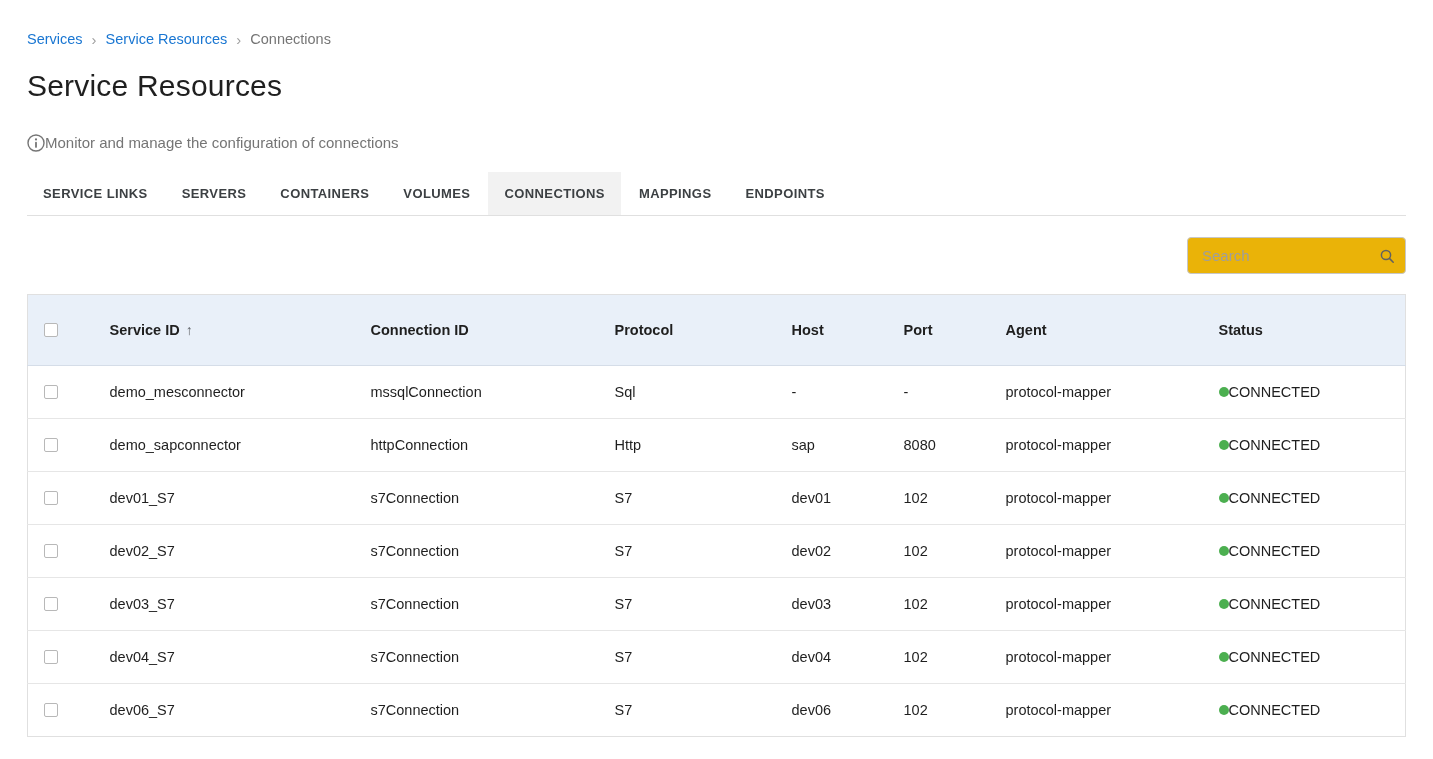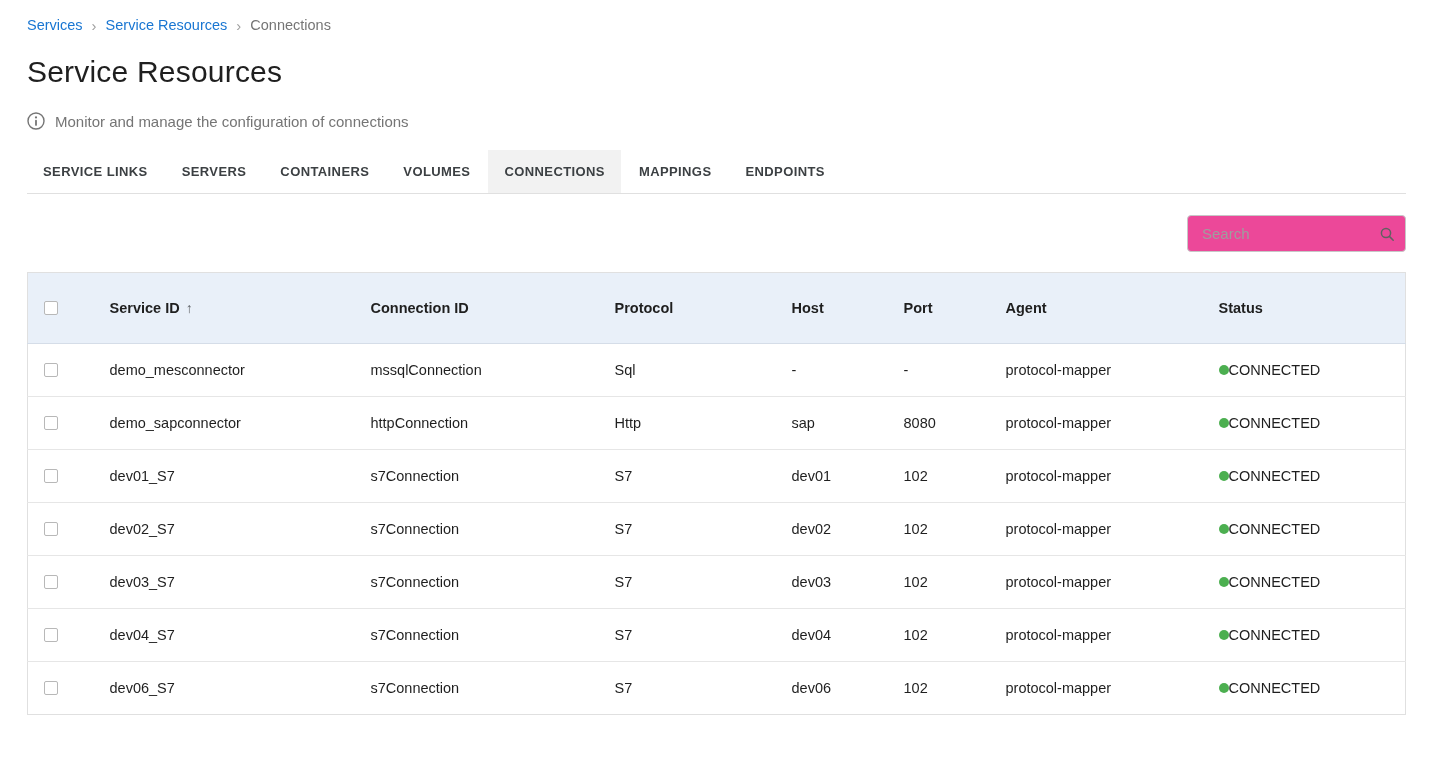--- a/index.html
+++ b/index.html
@@ -8,39 +8,39 @@
     width: 1433px; height: 759px;
     overflow: hidden;
     background: #ffffff;
     font-family: "Liberation Sans", sans-serif;
     color: #212121;
   }
   .page { padding: 0 27px; }
 
   
   .breadcrumb {
-    padding-top: 17px;
+    padding-top: 31px;
     display: flex; align-items: center; gap: 9px;
     font-size: 14.5px;
   }
   .crumb-link { color: #1976d2; text-decoration: none; cursor: pointer; }
   .crumb-sep { color: #9e9e9e; font-size: 15px; line-height: 1; }
   .crumb-current { color: #757575; }
 
   
   .page-title {
     margin: 22px 0 0 0;
     font-size: 30px;
     font-weight: 400;
     letter-spacing: 0.2px;
     color: #1f1f1f;
   }
   .page-desc {
-    margin-top: 23px;
-    display: flex; align-items: center; gap: 10px;
+    margin-top: 31px;
+    display: flex; 
     color: #757575; font-size: 15px;
   }
   .info-icon { width: 18px; height: 18px; flex: 0 0 auto; display: block; }
 
   
   .tabs {
     margin-top: 20px;
     display: flex;
     align-items: flex-start;
     border-bottom: 1px solid #e0e0e0;
@@ -61,21 +61,21 @@
   .toolbar {
     display: flex; justify-content: flex-end;
     padding: 21px 0 20px 0;
   }
   .search-box {
     width: 219px; height: 37px;
     border: 1px solid #c7c7c7;
     border-radius: 4px;
     display: flex; align-items: center;
     padding: 0 10px 0 12px;
-    background: #ec4899;
+    background: #eab308;
   }
   .search-box input {
     border: none; outline: none;
     flex: 1; min-width: 0;
     font-size: 15px;
     font-family: "Liberation Sans", sans-serif;
     color: #212121;
     background: transparent;
   }
   .search-box input::placeholder { color: #9e9e9e; }

